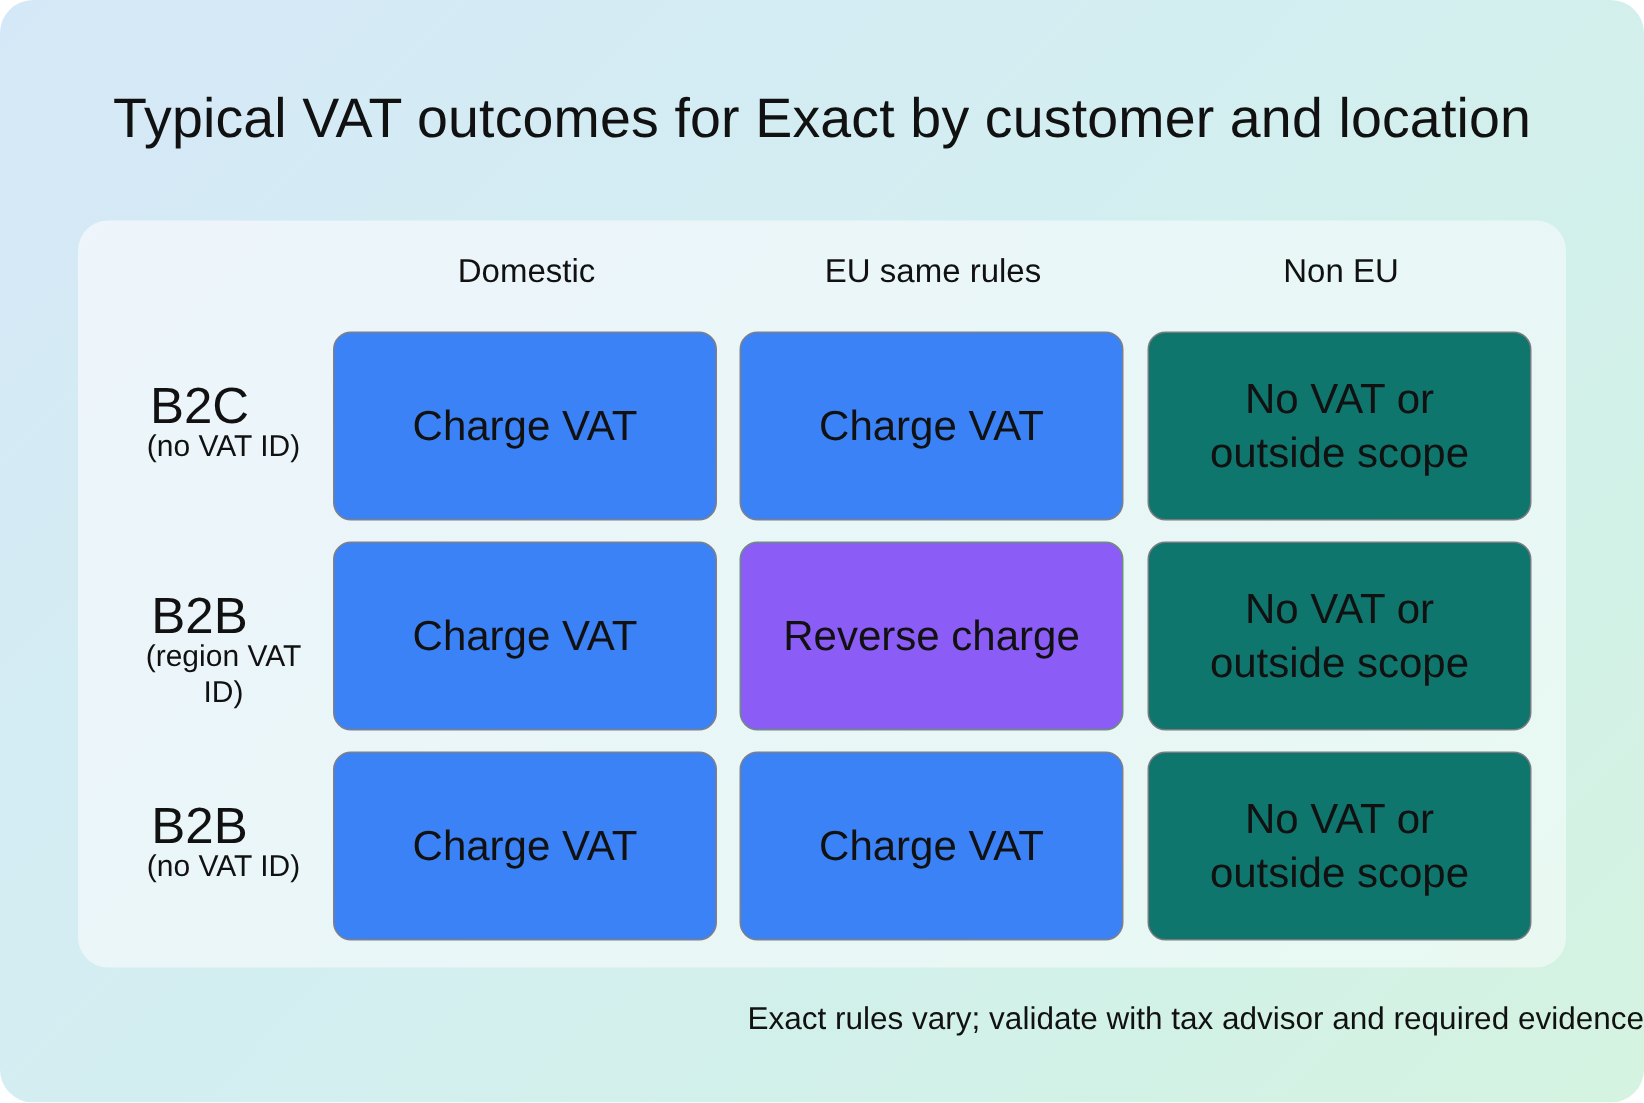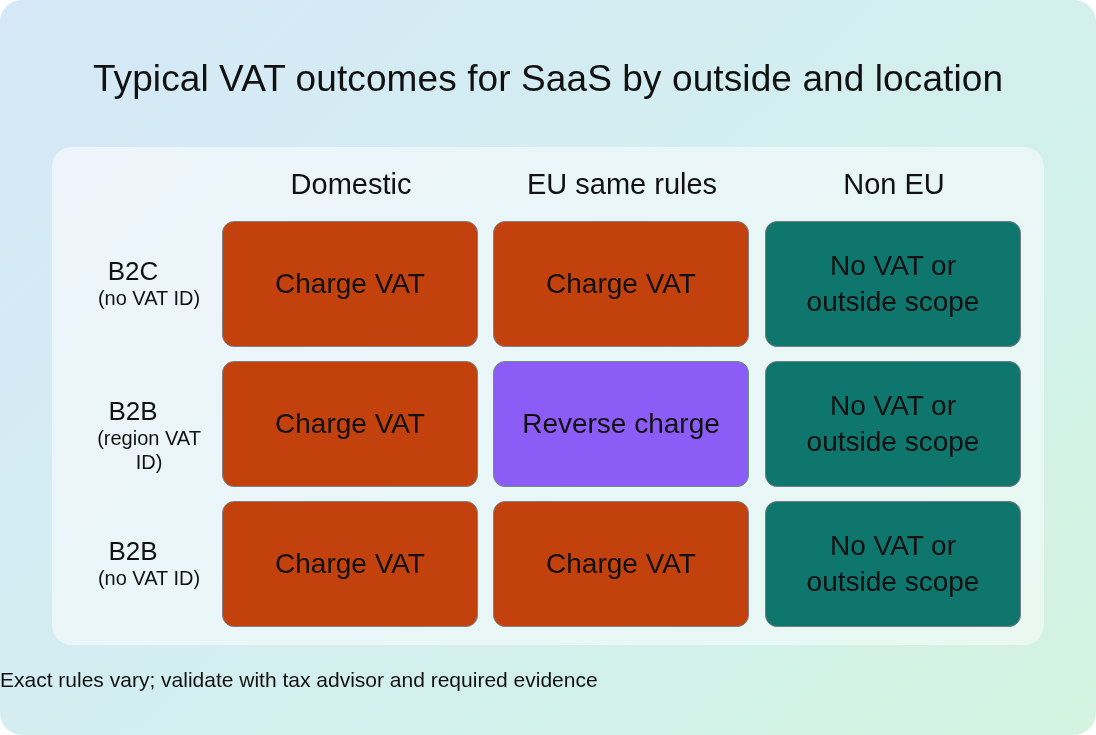--- a/index.html
+++ b/index.html
@@ -4,37 +4,37 @@
   <style>
     html, body { margin:0; padding:0; background:#ffffff; }
     body { width:1096px; height:735px; position:relative; overflow:hidden;
       font-family:"Liberation Sans", "DejaVu Sans", sans-serif; color:#111; }
     .bg { position:absolute; left:0; top:0; width:1096px; height:735px; border-radius:22px;
       background: linear-gradient(135deg, #d5e8f7 0%, #d3eef1 45%, #d2f1e8 75%, #d5f3e0 100%); }
     .title { position:absolute; left:0; width:1096px; top:58px; text-align:center;
       font-size:37px; letter-spacing:0.1px; color:#111; }
     .panel { position:absolute; left:52px; top:147px; width:992px; height:498px; border-radius:20px;
       background: linear-gradient(135deg, rgba(240,246,252,0.9) 0%, rgba(236,248,248,0.85) 60%, rgba(236,250,244,0.85) 100%); }
-    .colhdr { position:absolute; top:168px; font-size:29px; text-align:center; width:258px; color:#111; }
+    .colhdr { position:absolute; top:168px; font-size:22px; text-align:center; width:258px; color:#111; }
     .rowhdr { position:absolute; left:52px; width:162px; text-align:center; }
-    .rowhdr .main { font-size:26px; line-height:30px; }
+    .rowhdr .main { font-size:34px; line-height:30px; }
     .rowhdr .sub { font-size:20px; line-height:24px;margin-left:32px; }
     .cell { position:absolute; width:256px; height:126px; border-radius:12px; box-sizing:border-box;
       border:1.5px solid #7f7f84; display:flex; align-items:center; justify-content:center;
       text-align:center; font-size:28px; line-height:36px; color:#111; }
-    .cell.charge { background:#c2410c; }
+    .cell.charge { background:#3b82f6; }
     .cell.reverse { background:#8b5cf6; border-color:#6c8f78; }
     .cell.none { background:#0f766e; border-color:#7a7b80; }
-    .footer { position:absolute; left:0; width:1096px; top:668px; text-align:left; font-size:21px; color:#111; }
+    .footer { position:absolute; left:0; width:1096px; top:668px; text-align:right; font-size:21px; color:#111; }
   </style>
 </head>
 <body>
 
 <div class="bg"></div>
-<div class="title">Typical VAT outcomes for SaaS by outside and location</div>
+<div class="title">Typical VAT outcomes for Exact by customer and location</div>
 <div class="panel"></div>
 
 <div class="colhdr" style="left:222px">Domestic</div>
 <div class="colhdr" style="left:493px">EU same rules</div>
 <div class="colhdr" style="left:765px">Non EU</div>
 
 <div class="rowhdr" style="top:256px">
   <div class="main">B2C</div>
   <div class="sub">(no VAT ID)</div>
 </div>

